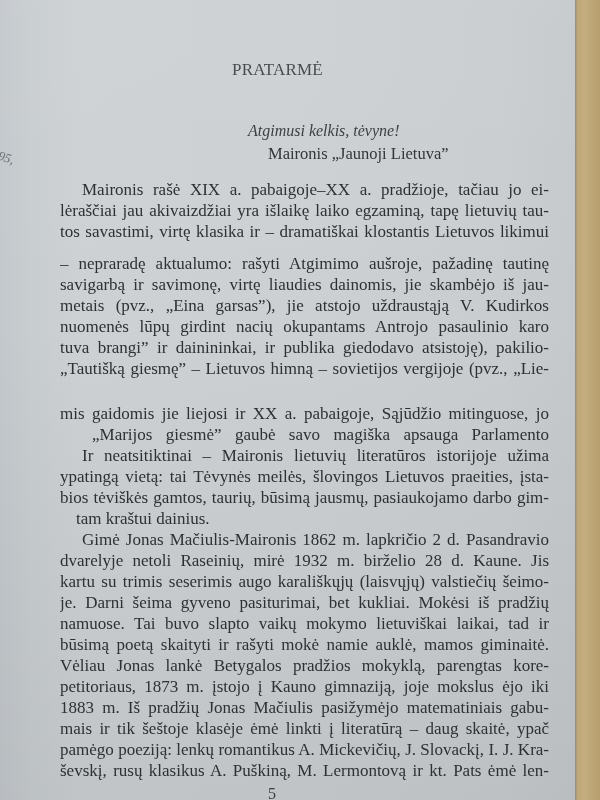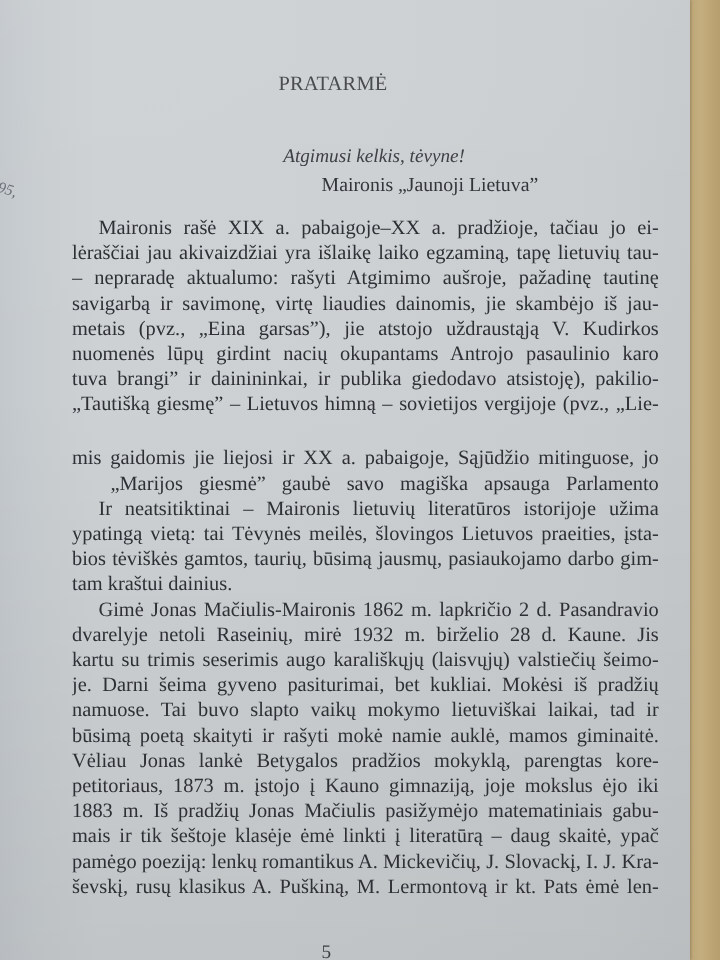--- a/index.html
+++ b/index.html
@@ -24,21 +24,21 @@
   .heading {
     position:absolute; left:232px; top:60px;
     font-size:17px; letter-spacing:0.2px; color:#4a4c50;
   }
   .margin-note {
     position:absolute; left:-2px; top:150px;
     font-size:13px; color:#6c7078; transform:rotate(18deg);
     font-style:italic;
   }
   .epi-line {
-    position:absolute; left:236px; top:122px;
+    position:absolute; left:248px; top:122px;
     font-size:16px; font-style:italic; color:#3e4046;
   }
   .epi-attr {
     position:absolute; left:268px; top:144px;
     font-size:16.5px; color:#33353a;
   }
   .body-text {
     position:absolute; left:60px; top:179px; width:489px;
     color:#2e3035;
   }
@@ -64,33 +64,34 @@
 
   <div class="heading">PRATARMĖ</div>
 
   <div class="epi-line">Atgimusi kelkis, tėvyne!</div>
   <div class="epi-attr">Maironis „Jaunoji Lietuva”</div>
 
   <div class="body-text">
 
     <div class="line indent" style="white-space: normal; height: 21px; overflow: hidden;">Maironis rašė XIX a. pabaigoje–XX a. pradžioje, tačiau jo ei-</div>
     <div class="line" style="white-space: normal; height: 21px; overflow: hidden;">lėraščiai jau akivaizdžiai  yra išlaikę laiko egzaminą, tapę lietuvių tau-</div>
-    <div class="line" style="white-space: normal; height: 21px; overflow: hidden;">– nepraradę aktualumo: rašyti Atgimimo aušroje, pažadinę tautinę</div>
+    <div class="line" style="white-space: normal; height: 21px; overflow: hidden;">tos savastimi, virtę klasika ir – dramatiškai klostantis Lietuvos likimui</div>
+    <div class="line" style="white-space: normal; height: 21px; overflow: hidden; margin-top: 11px;">– nepraradę aktualumo: rašyti Atgimimo aušroje, pažadinę tautinę</div>
     <div class="line" style="white-space: normal; height: 21px; overflow: hidden;">savigarbą ir savimonę, virtę liaudies dainomis, jie skambėjo iš jau-</div>
     <div class="line" style="white-space: normal; height: 21px; overflow: hidden;">metais (pvz., „Eina garsas”), jie atstojo  uždraustąją V. Kudirkos</div>
     <div class="line" style="white-space: normal; height: 21px; overflow: hidden;">nuomenės lūpų girdint nacių okupantams Antrojo pasaulinio karo</div>
     <div class="line" style="white-space: normal; height: 21px; overflow: hidden;">tuva brangi” ir dainininkai, ir publika giedodavo atsistoję), pakilio-</div>
     <div class="line" style="white-space: normal; height: 21px; overflow: hidden;">„Tautišką giesmę” – Lietuvos himną – sovietijos vergijoje (pvz., „Lie-</div>
     <div class="line" style="white-space: normal; height: 21px; overflow: hidden; margin-top: 24px;">mis gaidomis jie liejosi ir XX a. pabaigoje, Sąjūdžio mitinguose, jo</div>
     <div class="line" style="white-space: normal; height: 21px; overflow: hidden; margin-left: 32px;">„Marijos giesmė” gaubė savo magiška apsauga Parlamento gynėjus</div>
 
     <div class="line indent" style="white-space: normal; height: 21px; overflow: hidden;">Ir neatsitiktinai – Maironis lietuvių literatūros istorijoje užima</div>
     <div class="line" style="white-space: normal; height: 21px; overflow: hidden;">ypatingą vietą: tai Tėvynės meilės, šlovingos Lietuvos praeities, įsta-</div>
     <div class="line" style="white-space: normal; height: 21px; overflow: hidden;">bios tėviškės gamtos, taurių, būsimą jausmų, pasiaukojamo darbo gim-</div>
-    <div class="line last" style="white-space: nowrap;">tam kraštui dainius.</div>
+    <div class="line last" style="white-space: nowrap; margin-left: 16px;">tam kraštui dainius.</div>
 
     <div class="line indent" style="white-space: normal; height: 21px; overflow: hidden;">Gimė Jonas Mačiulis-Maironis 1862 m. lapkričio 2 d. Pasandravio</div>
     <div class="line" style="white-space: normal; height: 21px; overflow: hidden;">dvarelyje netoli Raseinių, mirė 1932 m. birželio 28 d. Kaune. Jis</div>
     <div class="line" style="white-space: normal; height: 21px; overflow: hidden;">kartu su trimis seserimis augo karališkųjų (laisvųjų) valstiečių šeimo-</div>
     <div class="line" style="white-space: normal; height: 21px; overflow: hidden;">je. Darni šeima  gyveno pasiturimai, bet kukliai. Mokėsi iš pradžių</div>
     <div class="line" style="white-space: normal; height: 21px; overflow: hidden;">namuose. Tai buvo slapto vaikų mokymo lietuviškai laikai, tad ir</div>
     <div class="line" style="white-space: normal; height: 21px; overflow: hidden;">būsimą poetą skaityti ir rašyti mokė namie auklė, mamos giminaitė.</div>
     <div class="line" style="white-space: normal; height: 21px; overflow: hidden;">Vėliau Jonas lankė Betygalos pradžios mokyklą, parengtas kore-</div>
     <div class="line" style="white-space: normal; height: 21px; overflow: hidden;">petitoriaus, 1873 m. įstojo į Kauno gimnaziją, joje mokslus ėjo iki</div>
     <div class="line" style="white-space: normal; height: 21px; overflow: hidden;">1883 m. Iš pradžių Jonas Mačiulis pasižymėjo matematiniais gabu-</div>

